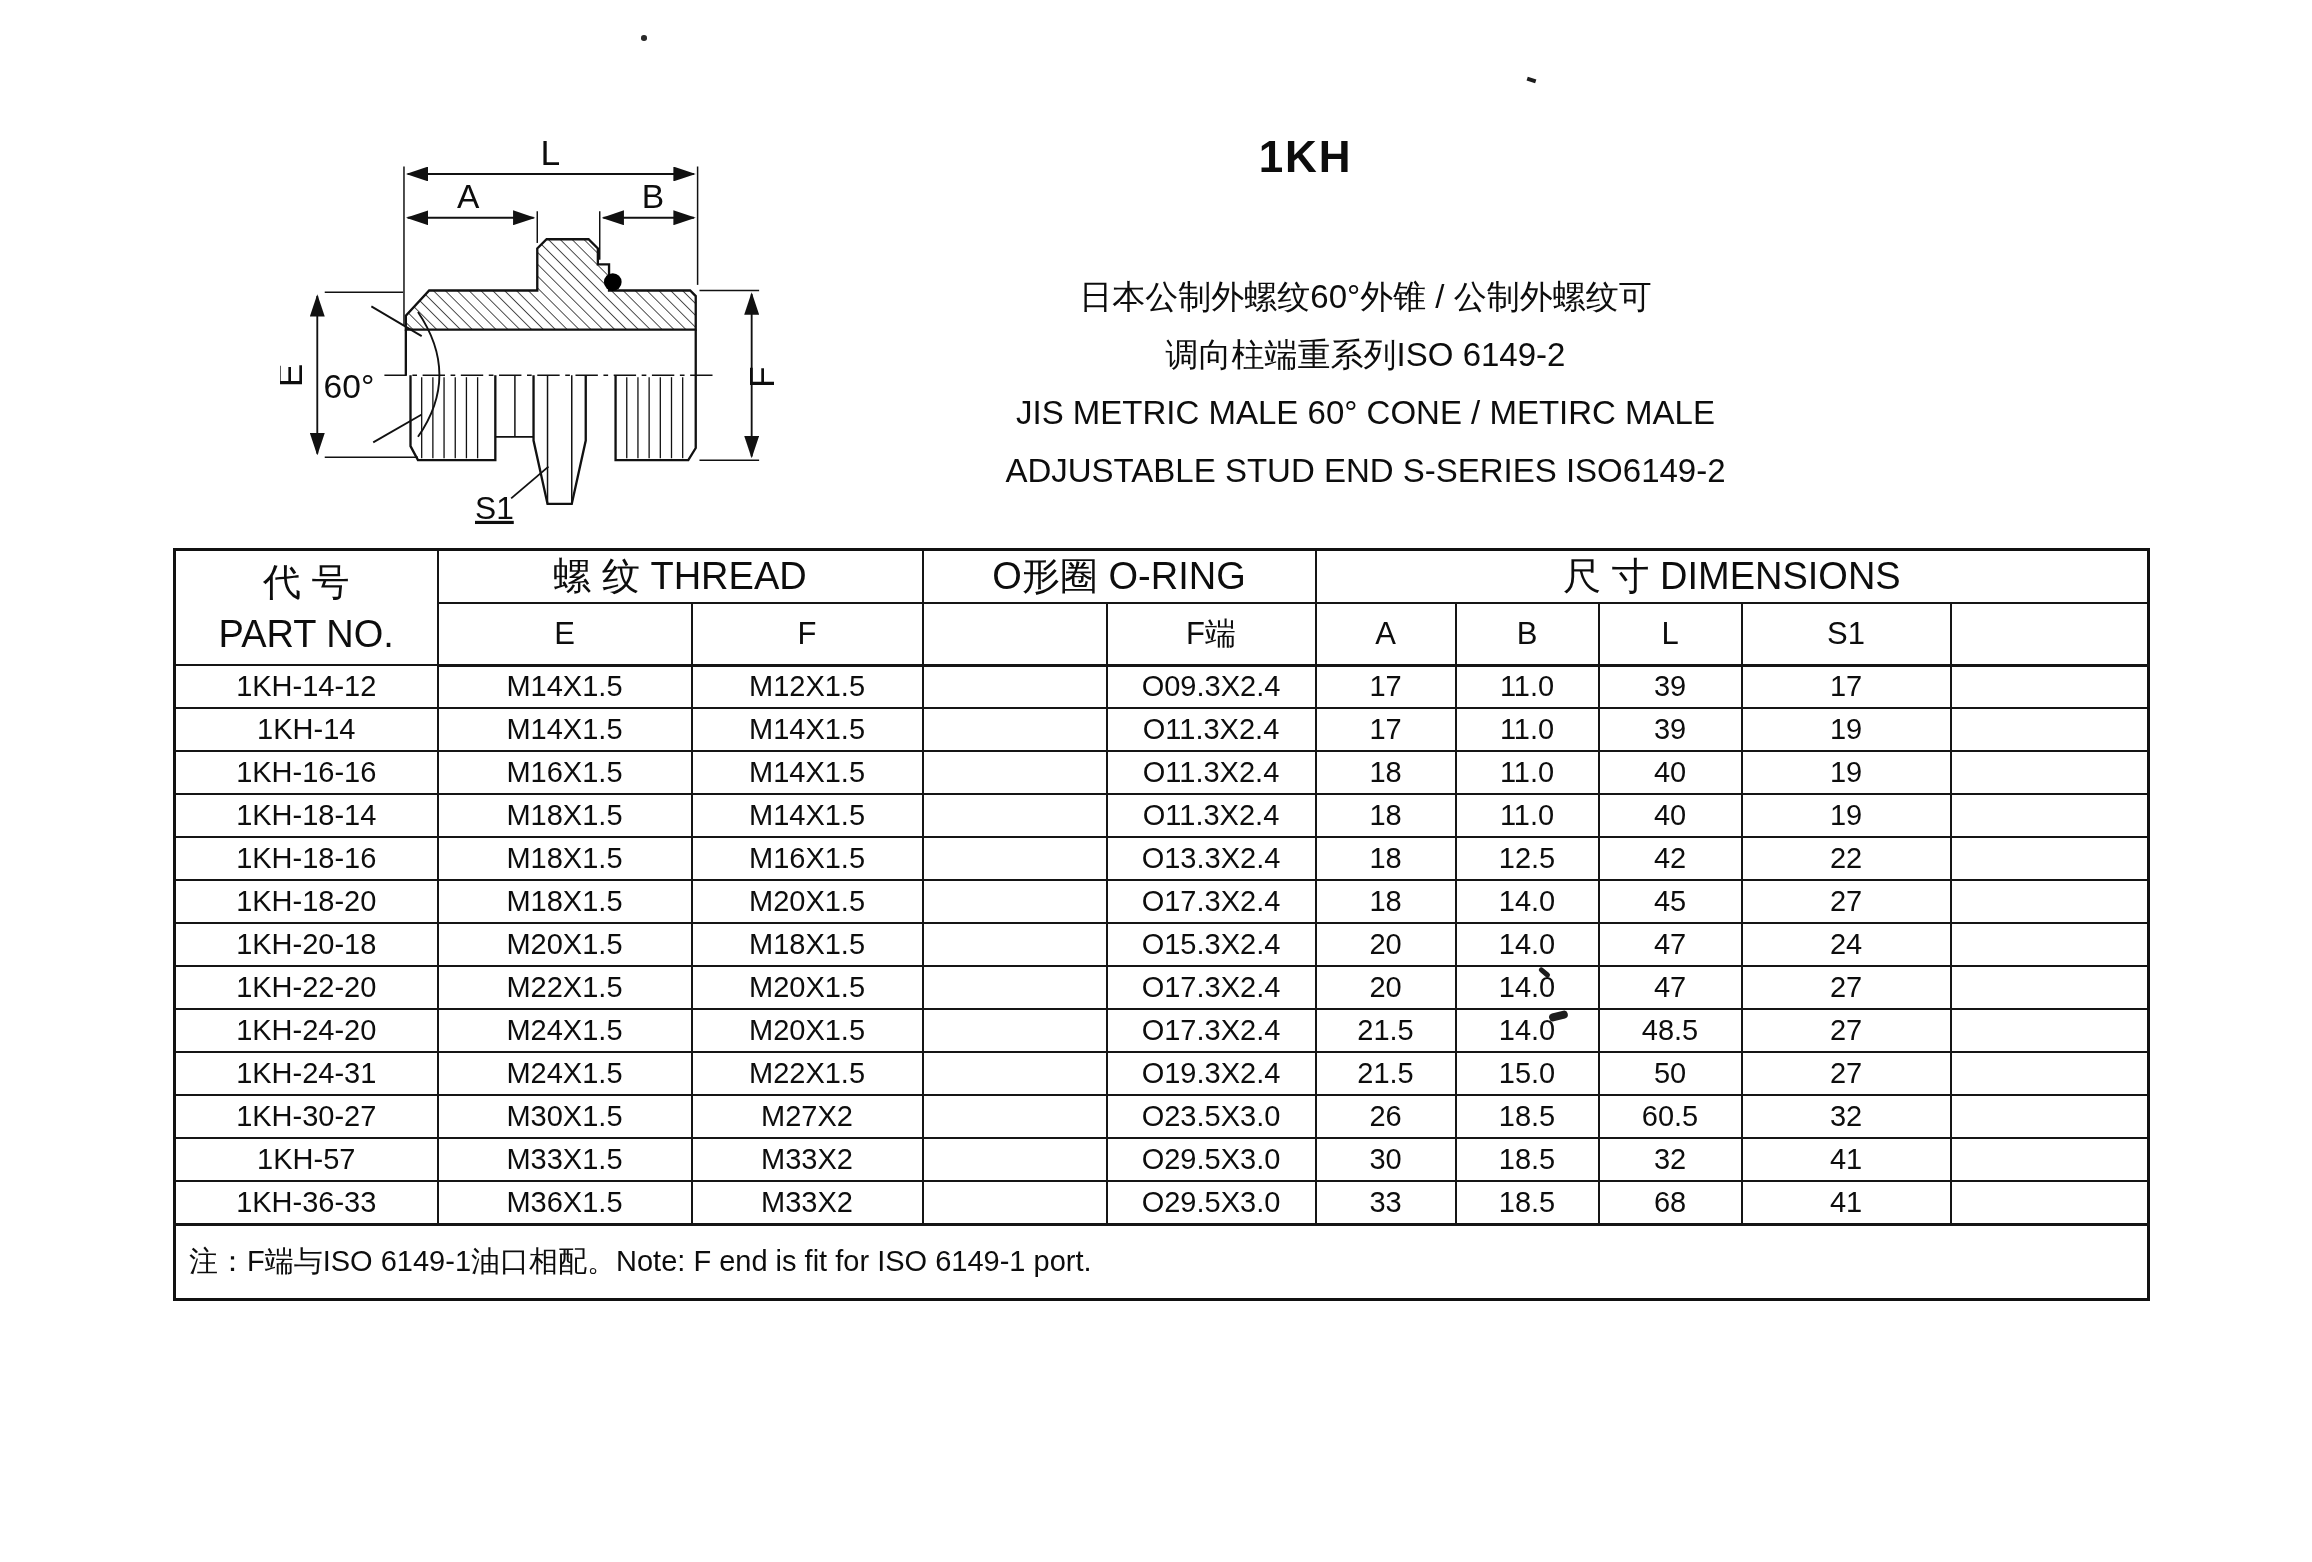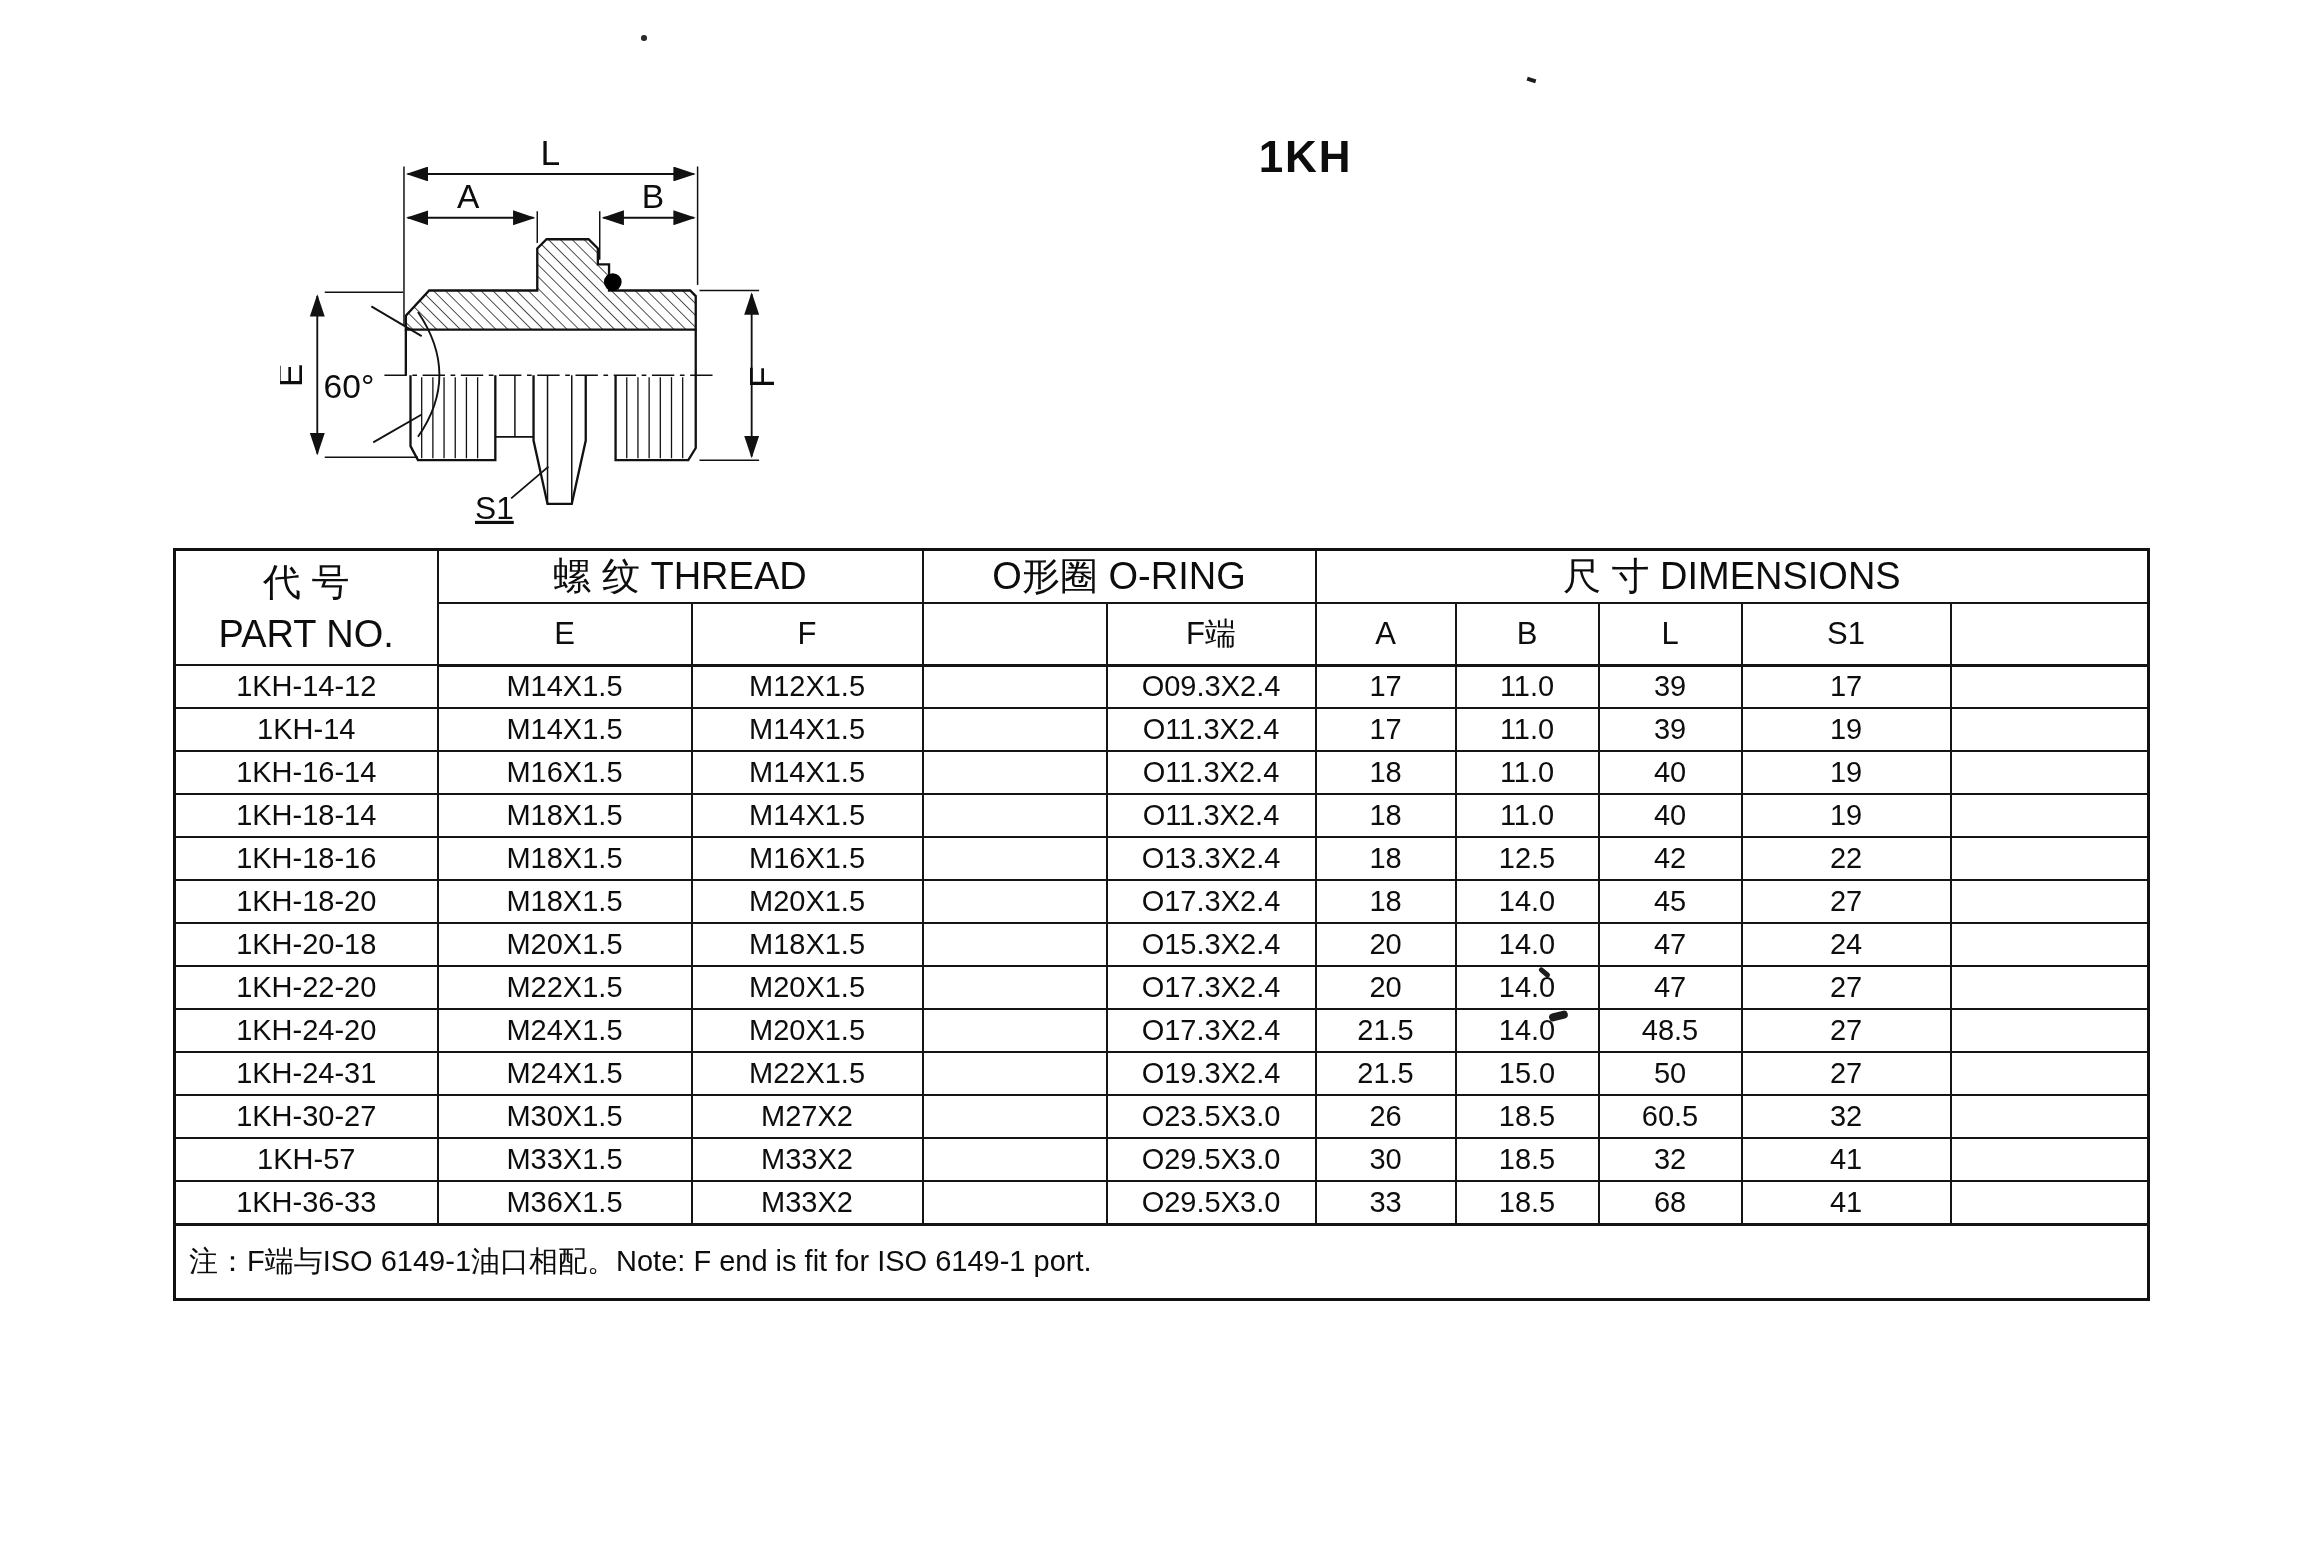--- a/index.html
+++ b/index.html
@@ -110,20 +110,26 @@
     <line x1="750" y1="311" x2="814" y2="311" stroke="#111" stroke-width="1.6"></line>
     <line x1="750" y1="493" x2="814" y2="493" stroke="#111" stroke-width="1.6"></line>
     <line x1="806" y1="315" x2="806" y2="489" stroke="#111" stroke-width="2" marker-start="url(#arr)" marker-end="url(#arr)"></line>
     <text x="830" y="404" font-size="38" text-anchor="middle" transform="rotate(-90 830 404)">F</text>
 
     <line x1="548" y1="534" x2="588" y2="500" stroke="#111" stroke-width="2"></line>
     <text x="530" y="556" font-size="34" text-anchor="middle" text-decoration="underline">S1</text>
   </svg>
 
   <div id="title">1KH</div>
+  <div id="desc">
+    <div>日本公制外螺纹60°外锥 / 公制外螺纹可</div>
+    <div>调向柱端重系列ISO 6149-2</div>
+    <div>JIS METRIC MALE 60° CONE / METIRC MALE</div>
+    <div>ADJUSTABLE STUD END S-SERIES ISO6149-2</div>
+  </div>
 
   <table>
     <colgroup>
       <col style="width:263px">
         <col style="width:254px">
         <col style="width:231px">
       <col style="width:184px">
         <col style="width:209px">
         <col style="width:140px">
       <col style="width:143px">
@@ -171,21 +177,21 @@
       <td>M14X1.5</td>
       <td></td>
       <td>O11.3X2.4</td>
       <td>17</td>
       <td>11.0</td>
       <td>39</td>
       <td>19</td>
       <td></td>
     </tr>
     <tr class="data">
-      <td>1KH-16-14</td>
+      <td>1KH-16-16</td>
       <td>M16X1.5</td>
       <td>M14X1.5</td>
       <td></td>
       <td>O11.3X2.4</td>
       <td>18</td>
       <td>11.0</td>
       <td>40</td>
       <td>19</td>
       <td></td>
     </tr>

